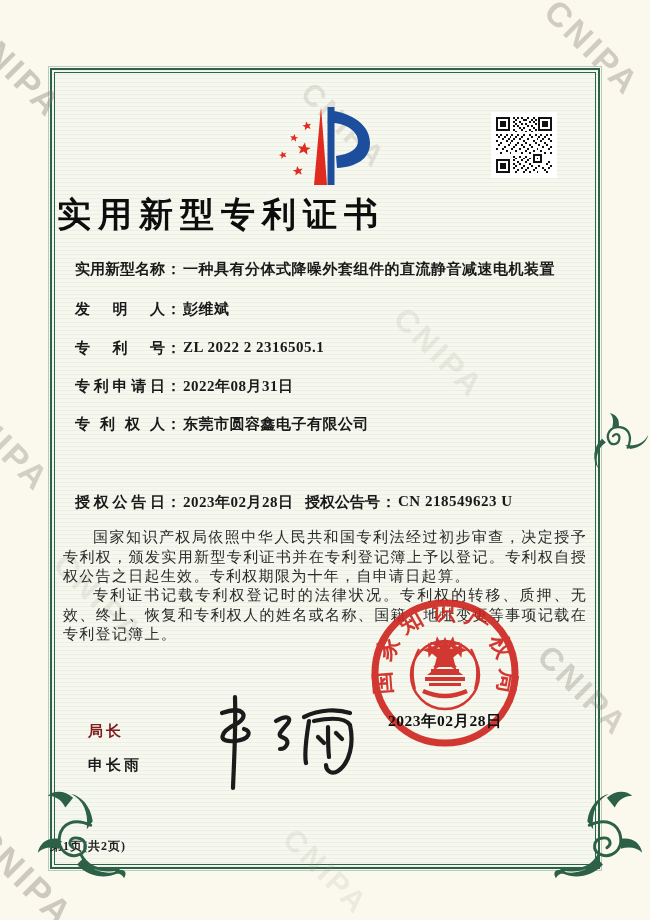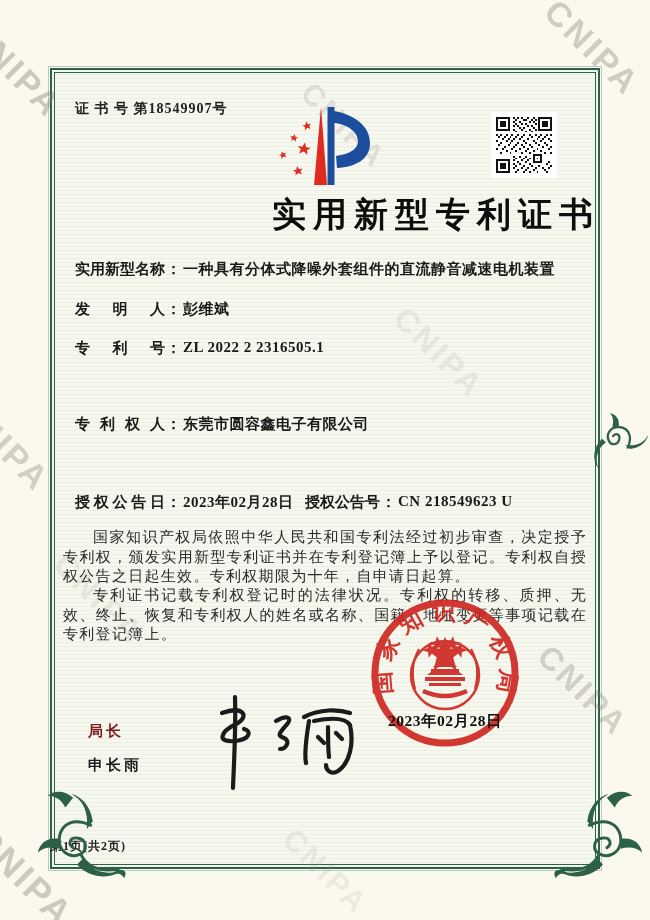--- a/index.html
+++ b/index.html
@@ -27,21 +27,21 @@
     font-weight:bold;letter-spacing:3px;
     transform:rotate(45deg);transform-origin:left top;
     pointer-events:none;white-space:nowrap;
   }
   
   .content{position:absolute;left:50px;top:68px;width:550px;height:801px;z-index:2;}
   .cert-no{position:absolute;left:25px;top:32px;font-size:14px;font-weight:600;letter-spacing:1px;color:#222;}
   .logo{position:absolute;left:227px;top:36px;width:96px;height:86px;}
   .qr{position:absolute;left:441px;top:44px;width:56px;height:56px;background:#fff;padding:5px;}
   .title{
-    position:absolute;left:0;top:124px;width:100%;text-align:right;
+    position:absolute;left:0;top:124px;width:100%;text-align:left;
     font-size:34px;font-weight:700;letter-spacing:7px;color:#0d0d0d;padding-left:7px;box-sizing:border-box;
   }
   .row{position:absolute;left:25px;width:512px;height:24px;font-size:15px;font-weight:600;color:#1a1a1a;white-space:nowrap;}
   .flabel{display:inline-block;width:90px;text-align:justify;text-align-last:justify;vertical-align:top;}
   .flabel.short{width:75px;}
   .colon{display:inline-block;vertical-align:top;margin:0 2px 0 1px;}
   .fvalue{vertical-align:top;letter-spacing:0.5px;}
   .pair2{position:absolute;left:230px;top:0;}
   .para{
     position:absolute;left:13px;width:524px;
@@ -112,21 +112,20 @@
     </g>
     <g fill="#2d6147">
       <path d="M58 42 C60 24 54 12 42 6 C52 8 62 18 64 34 Z"></path>
       <path d="M30 52 C18 50 10 56 8 66 C14 60 22 60 30 62 Z"></path>
       <path d="M54 72 C62 84 76 90 94 84 C82 94 60 92 48 78 Z"></path>
     </g>
   </svg>
 
   <div class="content">
 
-    <div class="cert-no">证 书 号 第18549907号</div>
 
     <svg class="logo" viewBox="0 0 96 86">
       <defs>
         <path id="st" d="M0,-1 L0.294,-0.309 1,-0.309 0.476,0.118 0.647,0.809 0,0.382 -0.647,0.809 -0.476,0.118 -1,-0.309 -0.294,-0.309 Z"></path>
       </defs>
       <polygon points="44,3 37,81 50,81" fill="#e02b20"></polygon>
       <rect x="50.5" y="3" width="7" height="78" fill="#1c4e9d"></rect>
       <path d="M57 7 C79 11 93 23 93 39 C93 55 79 63 60 64 L59 52 C73 50 81 45 81 37 C81 28 70 20 57 19 Z" fill="#1c4e9d"></path>
       <g fill="#e02b20">
         <use href="#st" transform="translate(30,22) scale(4.5) rotate(-12)"></use>
@@ -156,20 +155,23 @@
     <div class="title">实用新型专利证书</div>
 
     <div class="row" style="top:232px;">
       <span class="flabel">发明人</span><span class="colon">：</span><span class="fvalue">彭维斌</span>
     </div>
     <div class="row" style="top:192px;">
       <span class="flabel">实用新型名称</span><span class="colon">：</span><span class="fvalue">一种具有分体式降噪外套组件的直流静音减速电机装置</span>
     </div>
     <div class="row" style="top:271px;font-family:Liberation Serif, serif;">
       <span class="flabel">专利号</span><span class="colon">：</span><span class="fvalue">ZL 2022 2 2316505.1</span>
+    </div>
+    <div class="row" style="top:309px;">
+      <span class="flabel">专利申请日</span><span class="colon">：</span><span class="fvalue">2022年08月31日</span>
     </div>
     <div class="row" style="top:347px;">
       <span class="flabel">专利权人</span><span class="colon">：</span><span class="fvalue">东莞市圆容鑫电子有限公司</span>
     </div>
     <div class="row" style="top:425px;">
       <span class="flabel">授权公告日</span><span class="colon">：</span><span class="fvalue">2023年02月28日</span>
       <span class="pair2">
         <span class="flabel short">授权公告号</span><span class="colon">：</span><span class="fvalue">CN 218549623 U</span>
       </span>
     </div>

